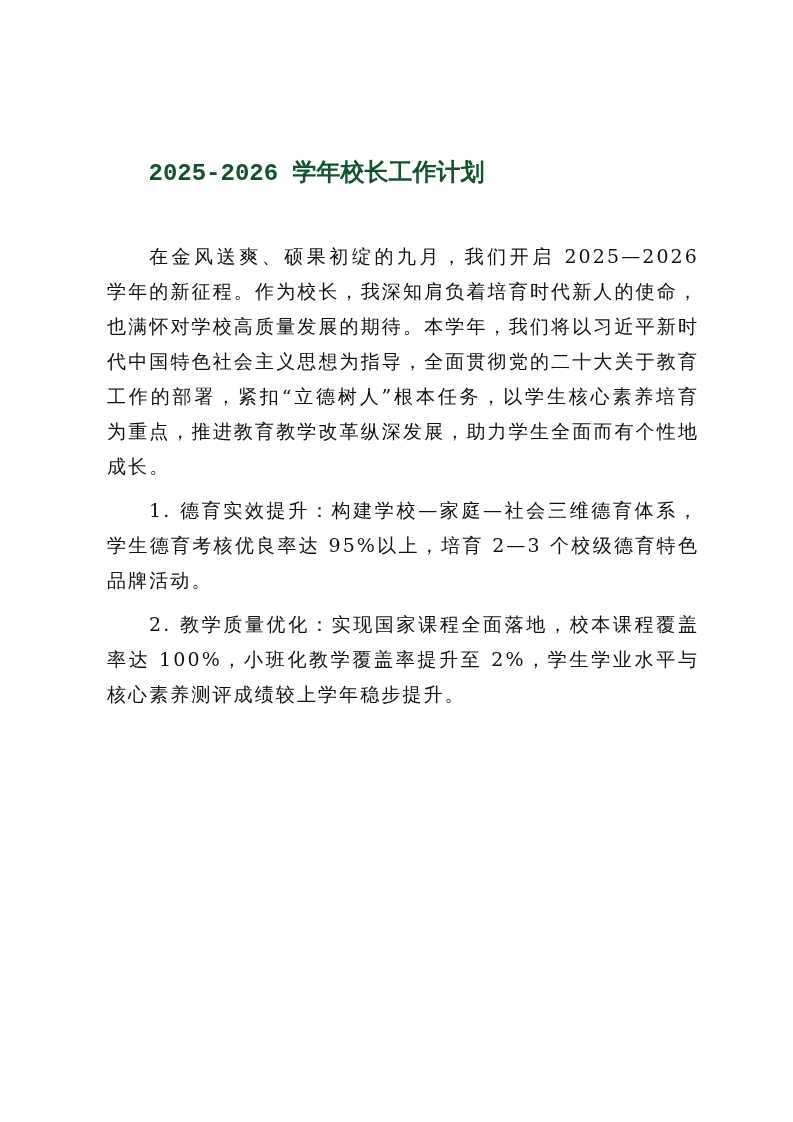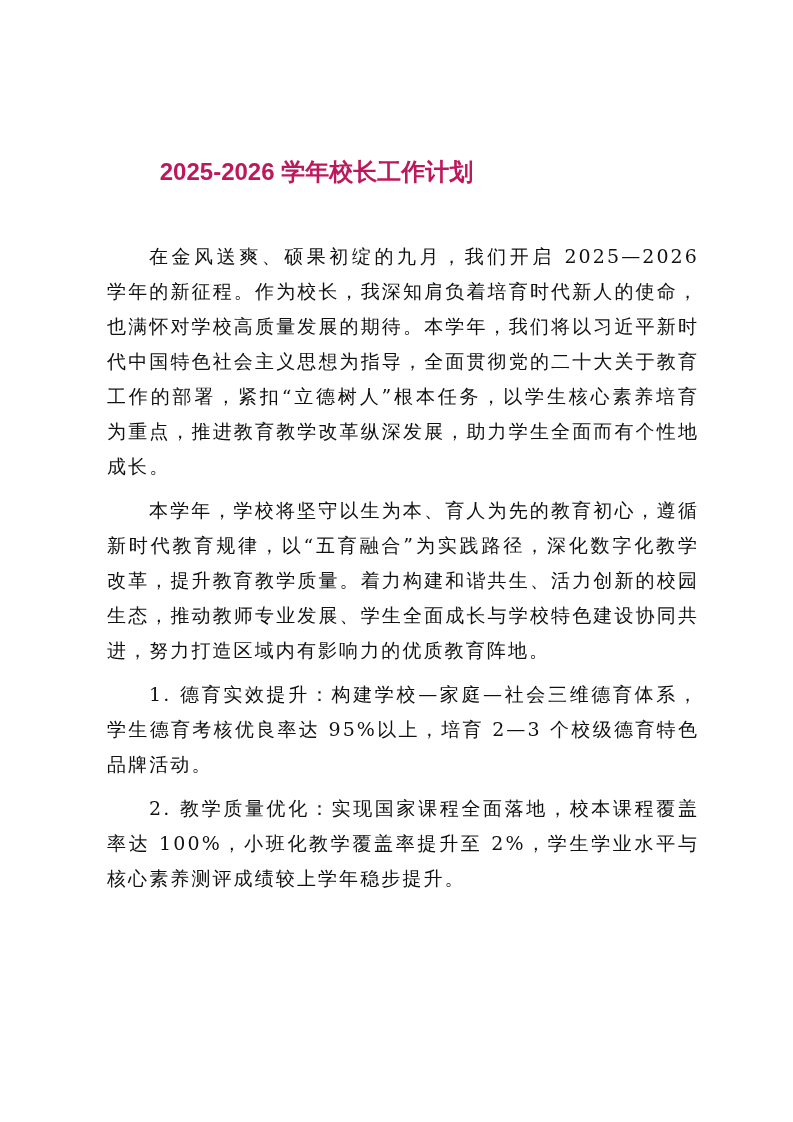--- a/index.html
+++ b/index.html
@@ -1,35 +1,34 @@
 <!DOCTYPE html>
 <html><head>
 <meta charset="utf-8">
 <style>
   html, body { margin: 0; padding: 0; background: #ffffff; }
   body { width: 793px; height: 1122px; position: relative; overflow: hidden;
          font-family: "DejaVu Serif", "Liberation Serif", serif; color: #111; }
   .page { position: absolute; left: 0; top: 0; width: 793px; height: 1122px; background: #fff; }
   .title { position: absolute; top: 156px; left: 0; width: 633px; text-align: center;
-           font-family: Liberation Sans, sans-serif; font-weight: bold;
-           font-size: 24px; letter-spacing: 0px; color: #be185d; }
+           font-family: Liberation Mono, monospace; font-weight: bold;
+           font-size: 24px; letter-spacing: 0px; color: #14532d; }
   .body { position: absolute; left: 107px; top: 230px; width: 592px; }
   .p { font-size: 19px; line-height: 35px; letter-spacing: 2.1px; text-align: justify;
        text-align-last: left; margin: 0; word-break: break-all; }
   .indent { text-indent: 42px; margin-top: 9px; }
   .h { font-size: 19px; line-height: 35px; letter-spacing: 2.1px; margin: 0; text-indent: 42px;
        font-family: "DejaVu Sans", "Liberation Sans", sans-serif; font-weight: bold; }
 </style>
 </head>
 <body>
 
 <div class="page">
   <div class="title">2025-2026 学年校长工作计划</div>
 
   <div class="body">
     <p class="p indent">在金风送爽、硕果初绽的九月，我们开启 2025—2026 学年的新征程。作为校长，我深知肩负着培育时代新人的使命，也满怀对学校高质量发展的期待。本学年，我们将以习近平新时代中国特色社会主义思想为指导，全面贯彻党的二十大关于教育工作的部署，紧扣“立德树人”根本任务，以学生核心素养培育为重点，推进教育教学改革纵深发展，助力学生全面而有个性地成长。</p>
 
-    <p class="p indent">本学年，学校将坚守以生为本、育人为先的教育初心，遵循新时代教育规律，以“五育融合”为实践路径，深化数字化教学改革，提升教育教学质量。着力构建和谐共生、活力创新的校园生态，推动教师专业发展、学生全面成长与学校特色建设协同共进，努力打造区域内有影响力的优质教育阵地。</p>
 
     <p class="p indent">1. 德育实效提升：构建学校—家庭—社会三维德育体系，学生德育考核优良率达 95%以上，培育 2—3 个校级德育特色品牌活动。</p>
     <p class="p indent">2. 教学质量优化：实现国家课程全面落地，校本课程覆盖率达 100%，小班化教学覆盖率提升至 2%，学生学业水平与核心素养测评成绩较上学年稳步提升。</p>
   </div>
 </div>
 
 </body></html>

